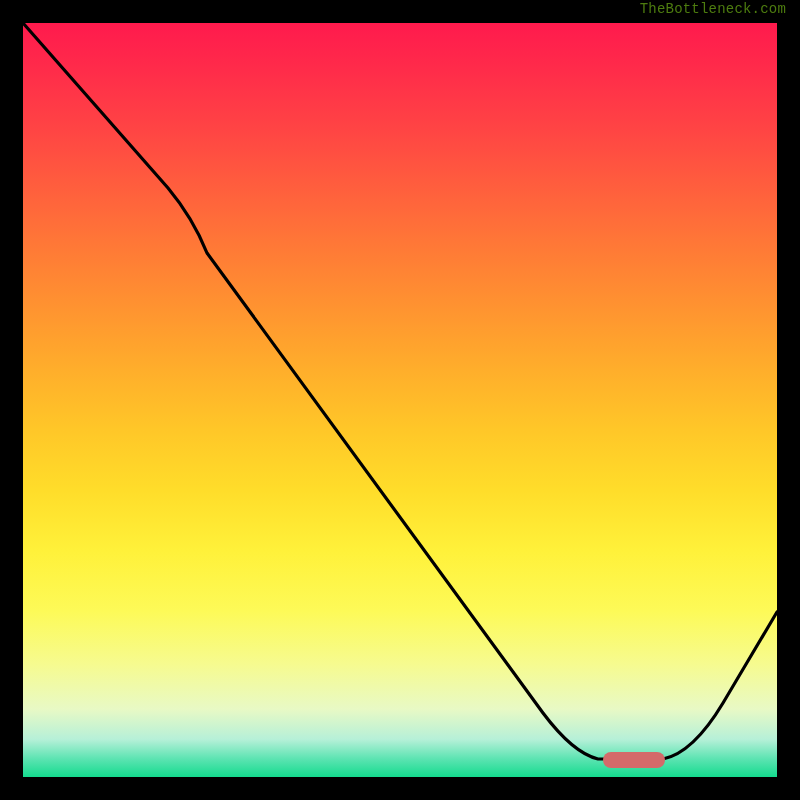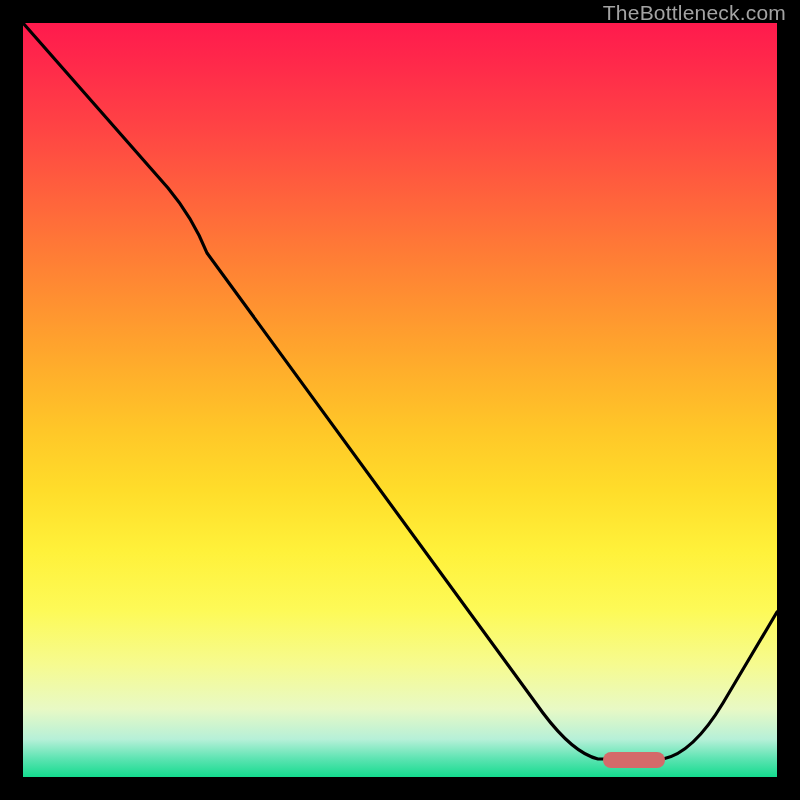--- a/index.html
+++ b/index.html
@@ -49,24 +49,25 @@
     left: 0;
     top: 0;
     width: 754px;
     height: 754px;
     overflow: visible;
   }
   .watermark {
     position: absolute;
     top: 1px;
     right: 14px;
-    color: #a3a3a3;
-    font-size: 21px;
+    color: #4d7c0f;
+    font-size: 14px;
     letter-spacing: 0.2px;
     user-select: none;
+    font-family: Liberation Mono, monospace;
   }
 </style>
 </head>
 <body>
 
 <div class="frame">
 
   <div class="plot">
     <svg viewBox="0 0 754 754" preserveAspectRatio="none">
 

